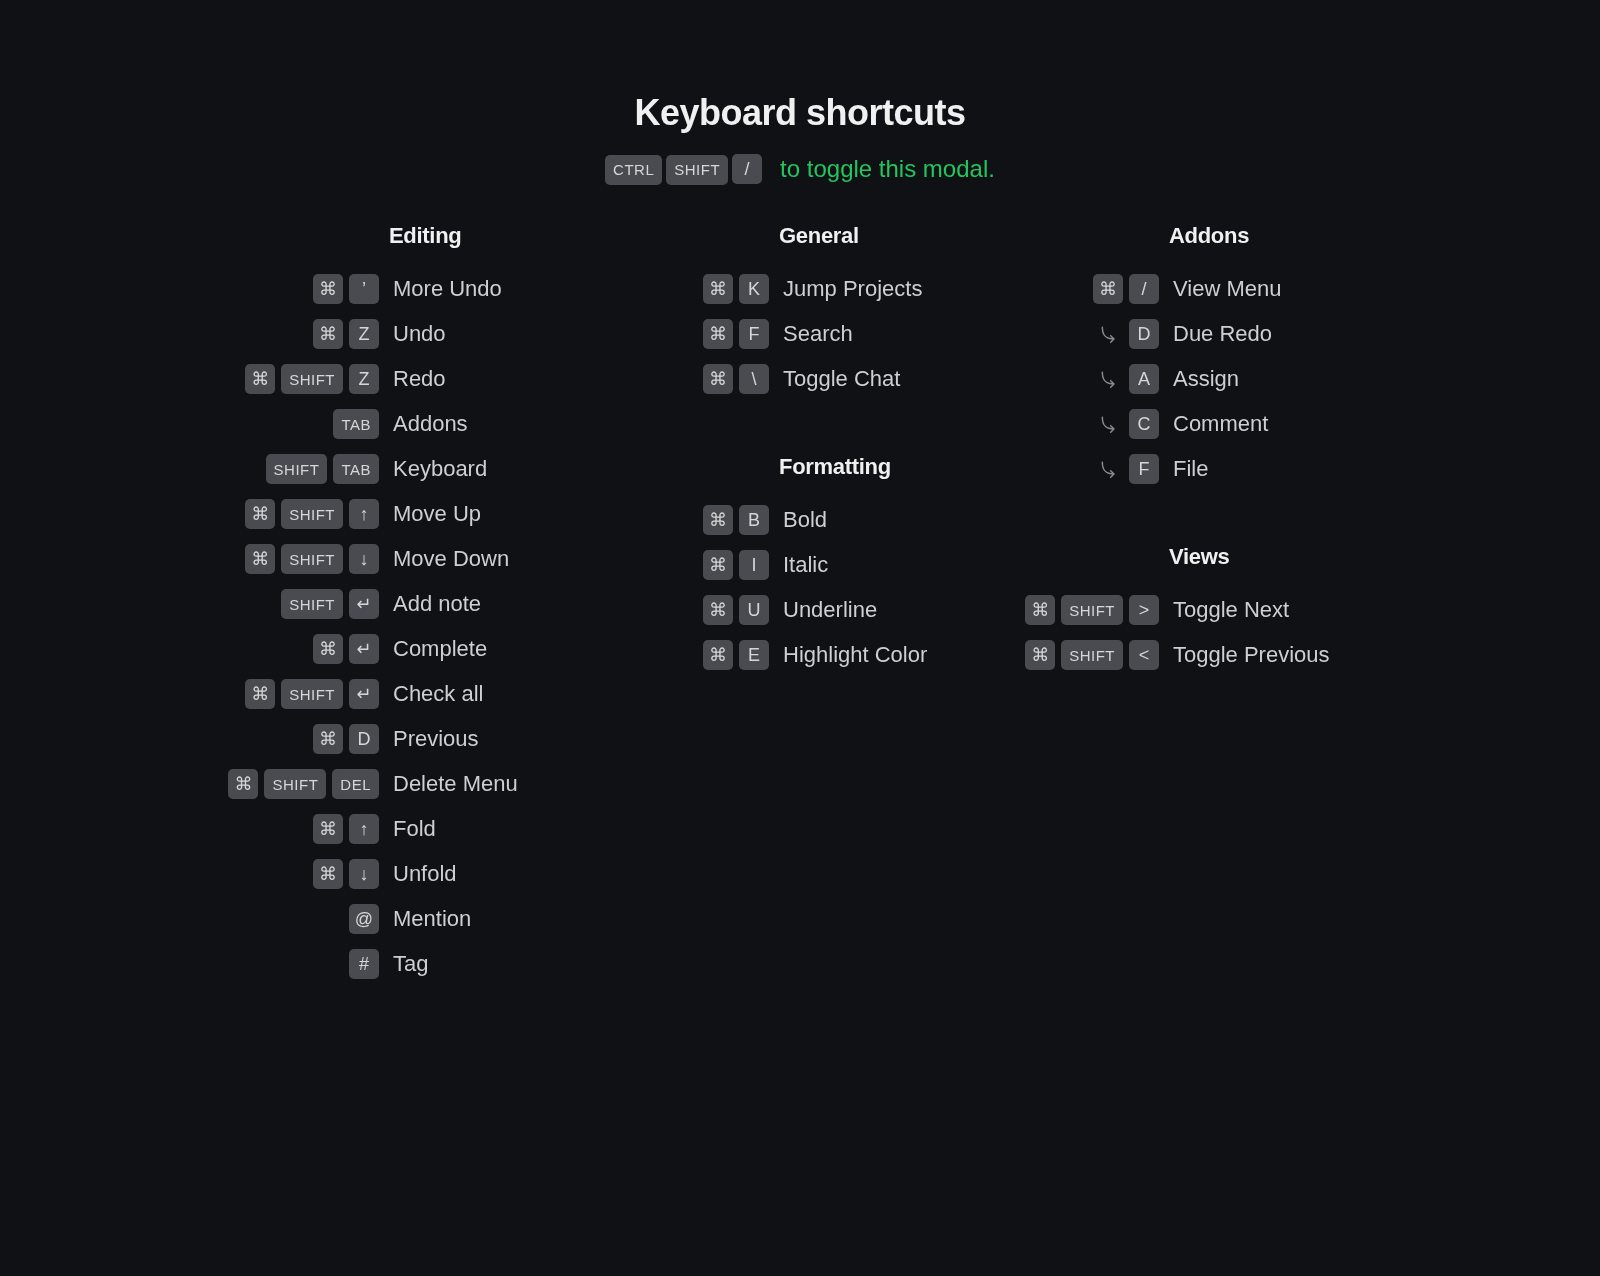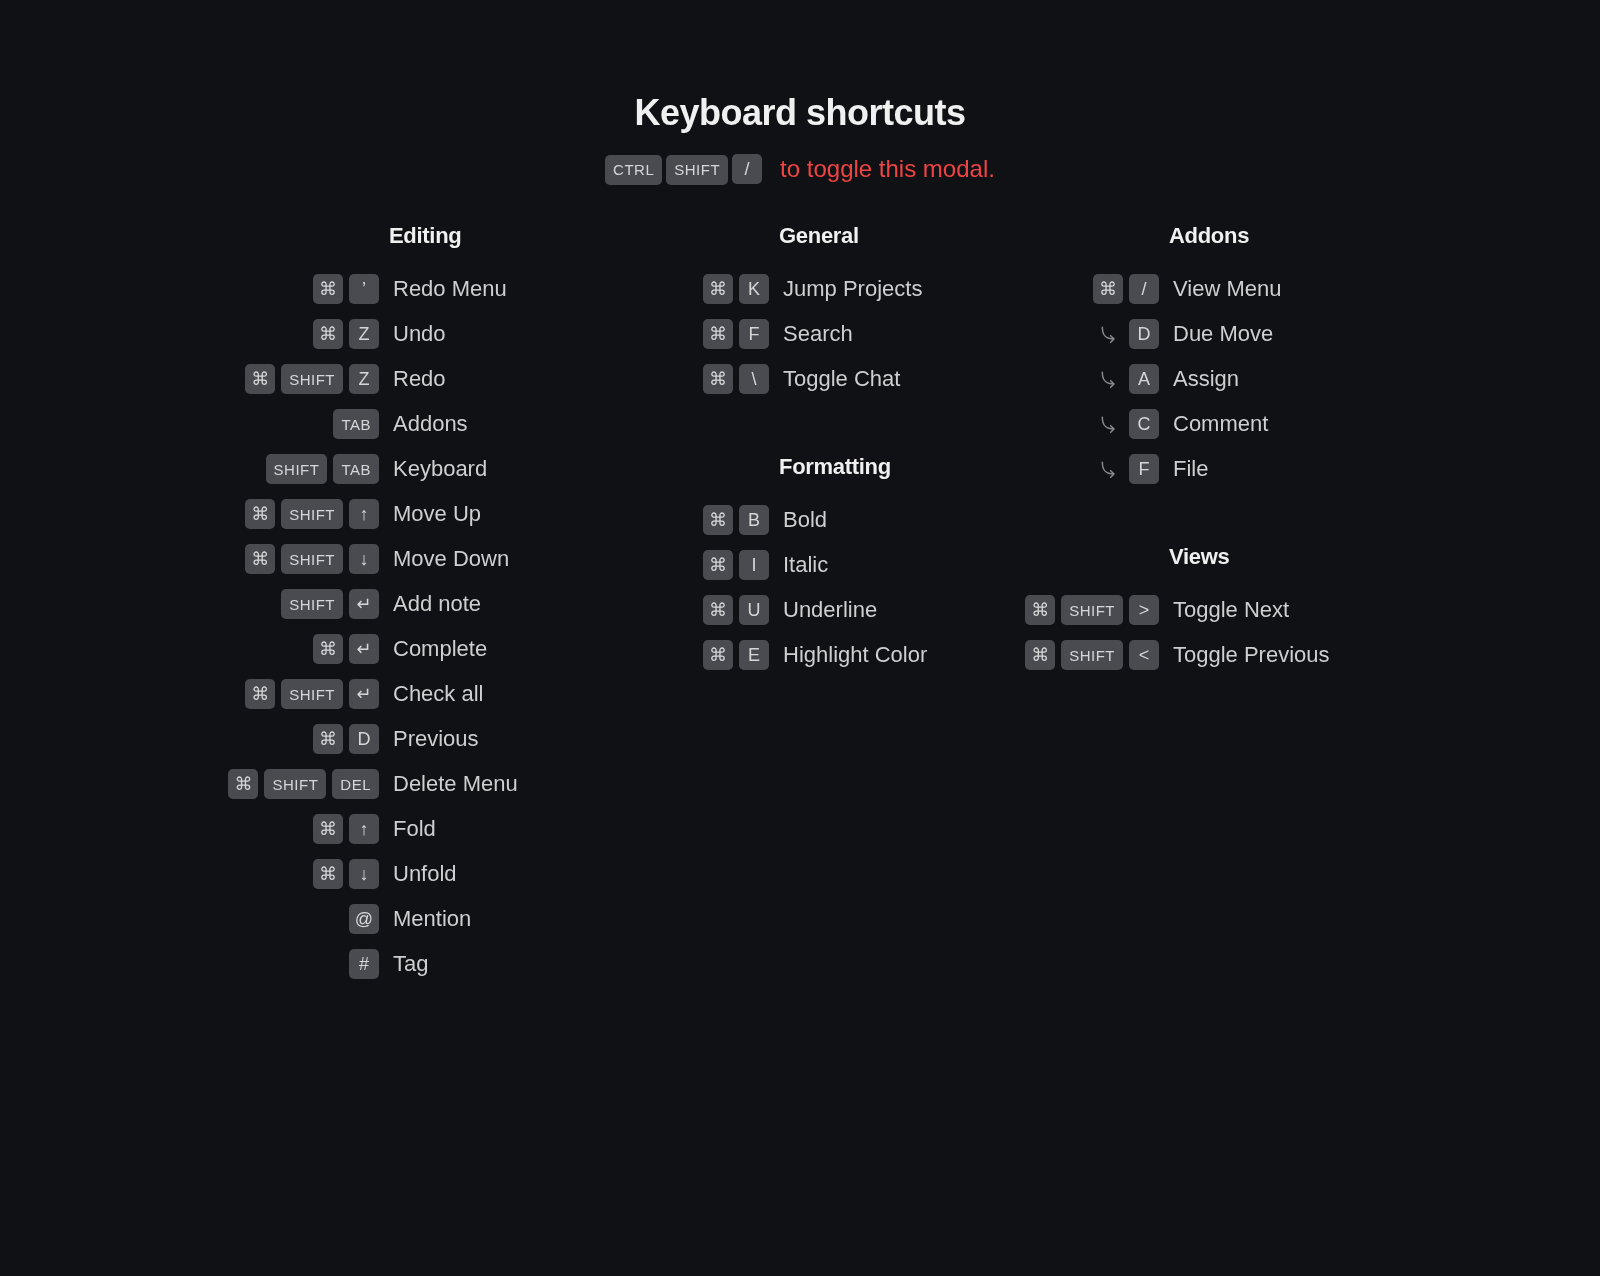--- a/index.html
+++ b/index.html
@@ -27,21 +27,21 @@
   }
   .subline {
     margin-top: 20px;
     display: flex;
     justify-content: center;
     align-items: center;
     gap: 8px;
   }
   .sub-text {
     font-size: 24px;
-    color: #ef4444;
+    color: #22c55e;
     margin-left: 6px;
   }
   .columns {
     display: flex;
     justify-content: center;
     gap: 0;
     margin-top: 38px;
   }
   .col {
     width: 370px;
@@ -117,21 +117,21 @@
   </div>
   <div class="columns">
       <div class="col">
         <div class="section">
           <div class="section-title">Editing</div>
           <div class="row">
             <div class="keys">
               <kbd class="key sym">⌘</kbd>
               <kbd class="key sym">’</kbd>
             </div>
-            <div class="label">Redo Menu</div>
+            <div class="label">More Undo</div>
           </div>
           <div class="row">
             <div class="keys">
               <kbd class="key sym">⌘</kbd>
               <kbd class="key sym">Z</kbd>
             </div>
             <div class="label">Undo</div>
           </div>
           <div class="row">
             <div class="keys">
@@ -304,21 +304,21 @@
           </div>
           <div class="row">
             <div class="keys">
               <span class="then-icon">
                 <svg viewBox="0 0 24 24">
                   <path d="M4 4 C 4 14, 8 18, 18 18 M14 14 L18 18 L14 22" stroke-linecap="round" stroke-linejoin="round"></path>
                 </svg>
               </span>
               <kbd class="key sym">D</kbd>
             </div>
-            <div class="label">Due Move</div>
+            <div class="label">Due Redo</div>
           </div>
           <div class="row">
             <div class="keys">
               <span class="then-icon">
                 <svg viewBox="0 0 24 24">
                   <path d="M4 4 C 4 14, 8 18, 18 18 M14 14 L18 18 L14 22" stroke-linecap="round" stroke-linejoin="round"></path>
                 </svg>
               </span>
               <kbd class="key sym">A</kbd>
             </div>

